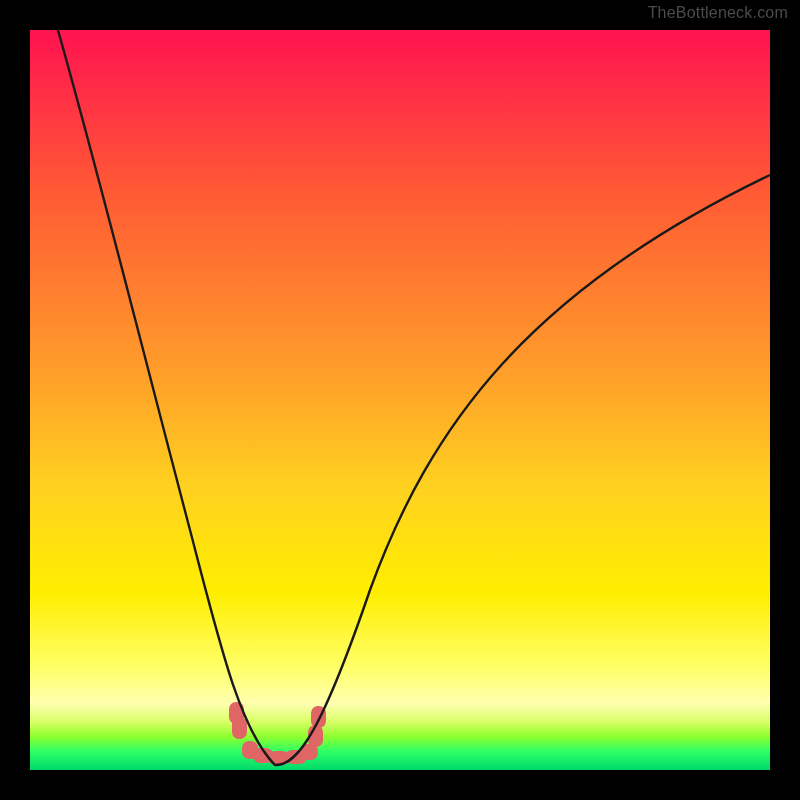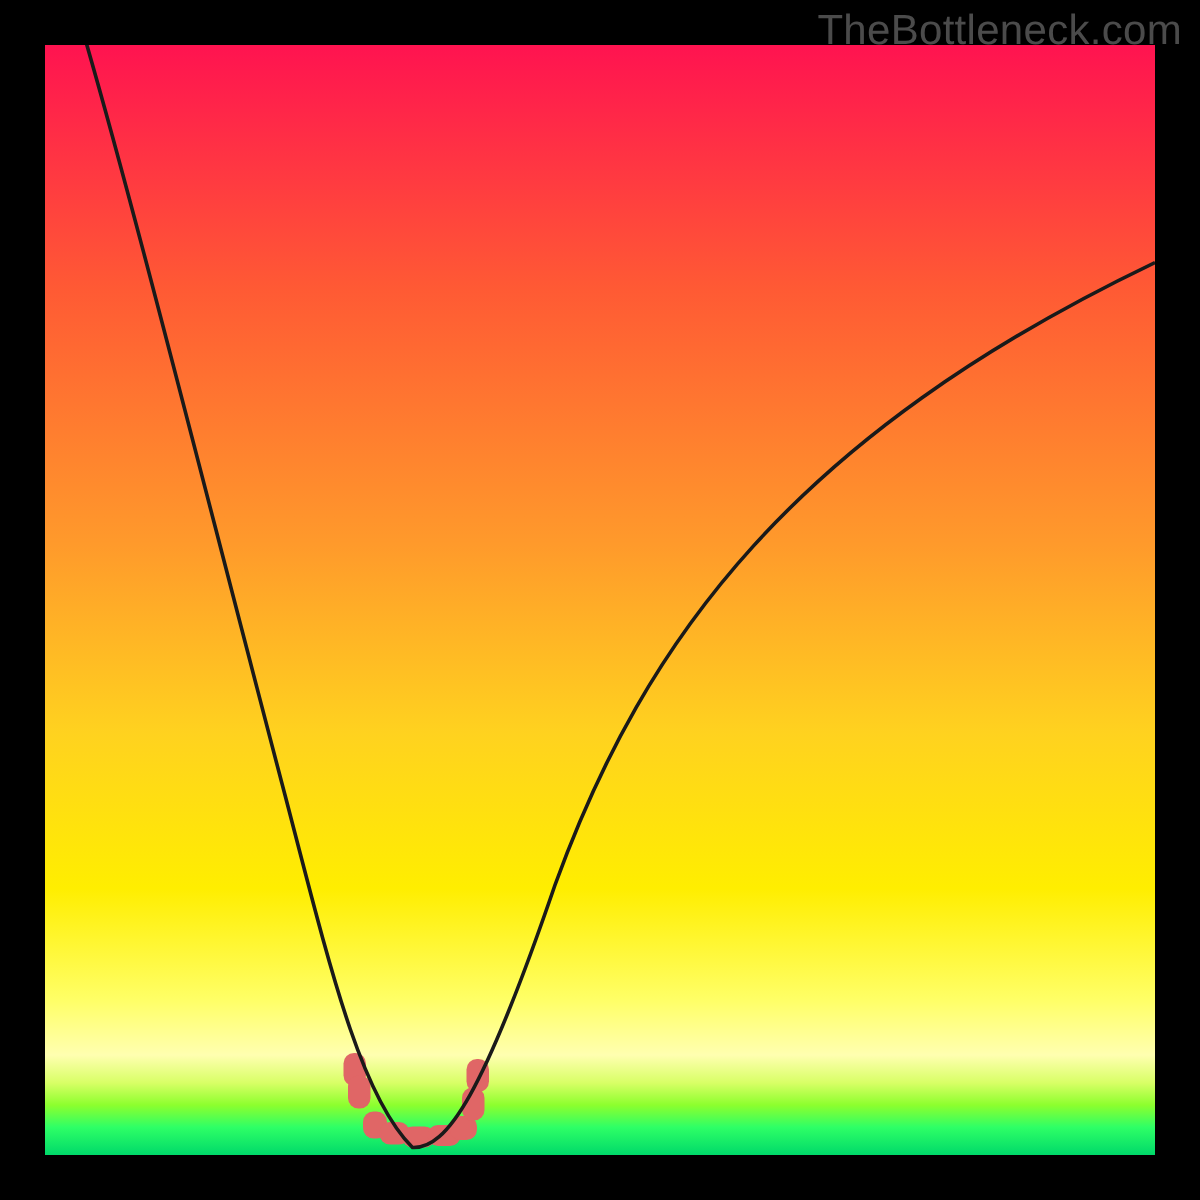--- a/index.html
+++ b/index.html
@@ -32,21 +32,21 @@
     top: 0;
     width: 100%;
     height: 100%;
     pointer-events: none;
   }
   .watermark {
     position: absolute;
     top: 4px;
     right: 12px;
     color: #4b4b4b;
-    font-size: 28px;
+    font-size: 16px;
     font-weight: 500;
     letter-spacing: 0.2px;
   }
 </style>
 </head>
 <body>
 
 <div class="frame">
   <svg class="gradient" viewBox="0 0 740 740" preserveAspectRatio="none">
     <defs>

